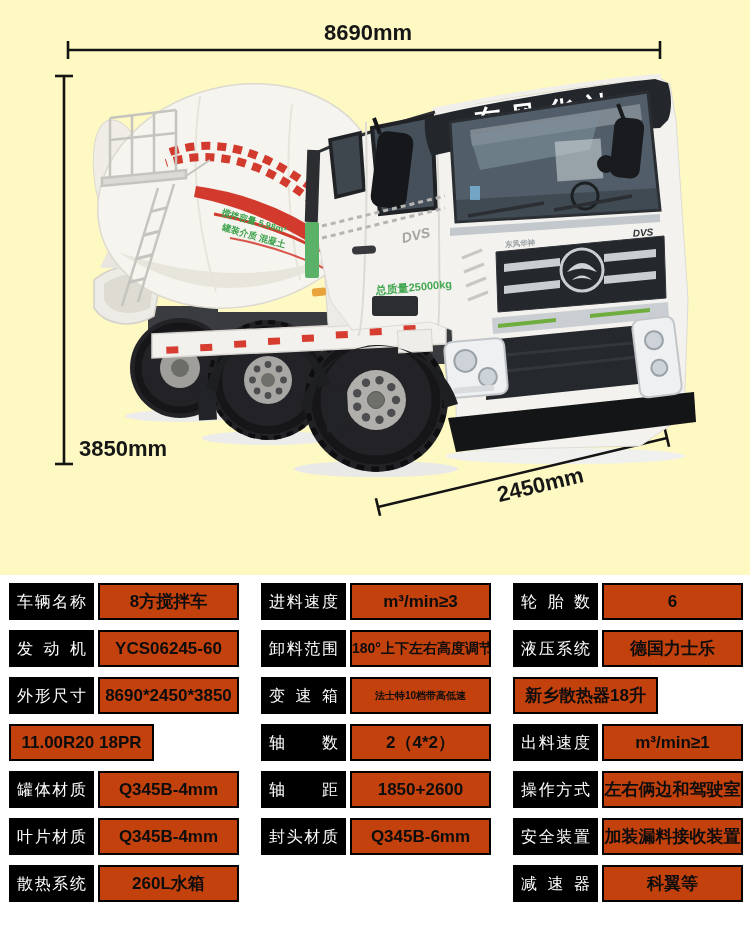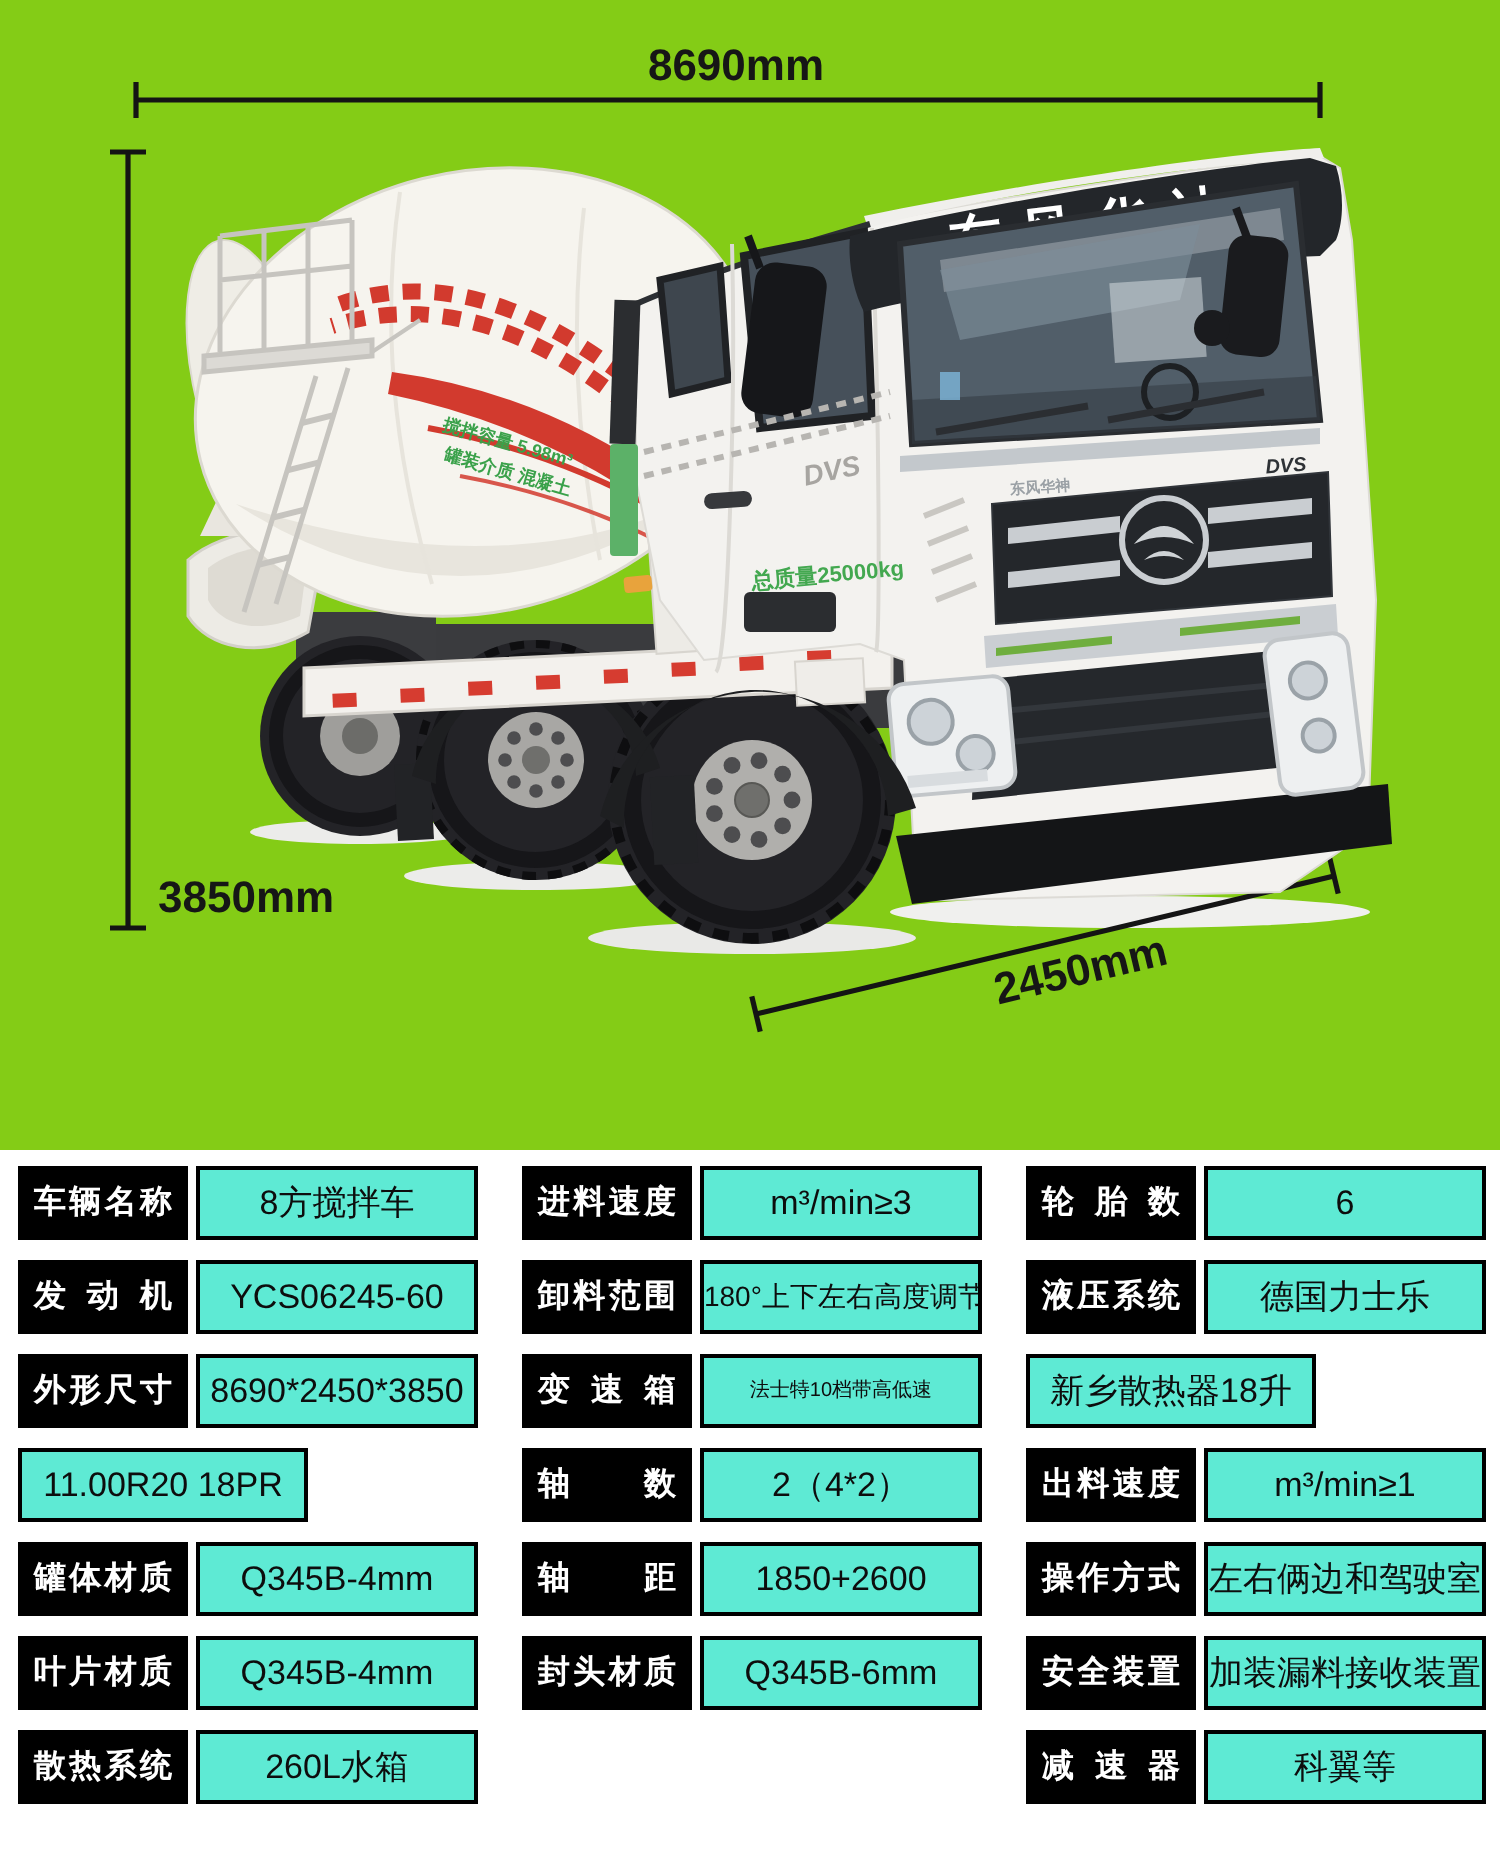--- a/index.html
+++ b/index.html
@@ -2,33 +2,33 @@
 <html><head>
 <meta charset="utf-8">
 <style>
   html,body{margin:0;padding:0;}
   body{
     width:750px;height:935px;background:#ffffff;
     font-family:"Liberation Sans",sans-serif;
     -webkit-font-smoothing:antialiased;
     overflow:hidden;
   }
-  .hero{width:750px;height:575px;position:relative;background:#84cc16;}
+  .hero{width:750px;height:575px;position:relative;background:#fef9c3;}
   .hero svg{display:block;}
   .specs{display:flex;gap:22px;padding:8px 7px 0 9px;}
   .spec-col{display:flex;flex-direction:column;gap:10px;width:230px;}
   .spec-row{display:flex;gap:4px;height:37px;}
   .lbl{
     width:87px;box-sizing:border-box;background:#000;color:#fff;
-    font-weight:700;font-size:16px;line-height:37px;padding:0 8px;
+    font-weight:400;font-size:16px;line-height:37px;padding:0 8px;
     text-align:justify;text-align-last:justify;white-space:nowrap;overflow:hidden;
   }
   .val{
-    width:145px;box-sizing:border-box;border:2px solid #000;background:#5eead4;
-    color:#0d0d0d;font-weight:400;font-size:17px;line-height:33px;
+    width:145px;box-sizing:border-box;border:2px solid #000;background:#c2410c;
+    color:#0d0d0d;font-weight:700;font-size:17px;line-height:33px;
     text-align:center;white-space:nowrap;overflow:hidden;
   }
   .dim-text{font-weight:700;font-size:22px;fill:#161616;}
 </style>
 </head>
 <body>
 
 <div class="hero">
 <svg width="750" height="575" viewBox="0 0 750 575">
 

